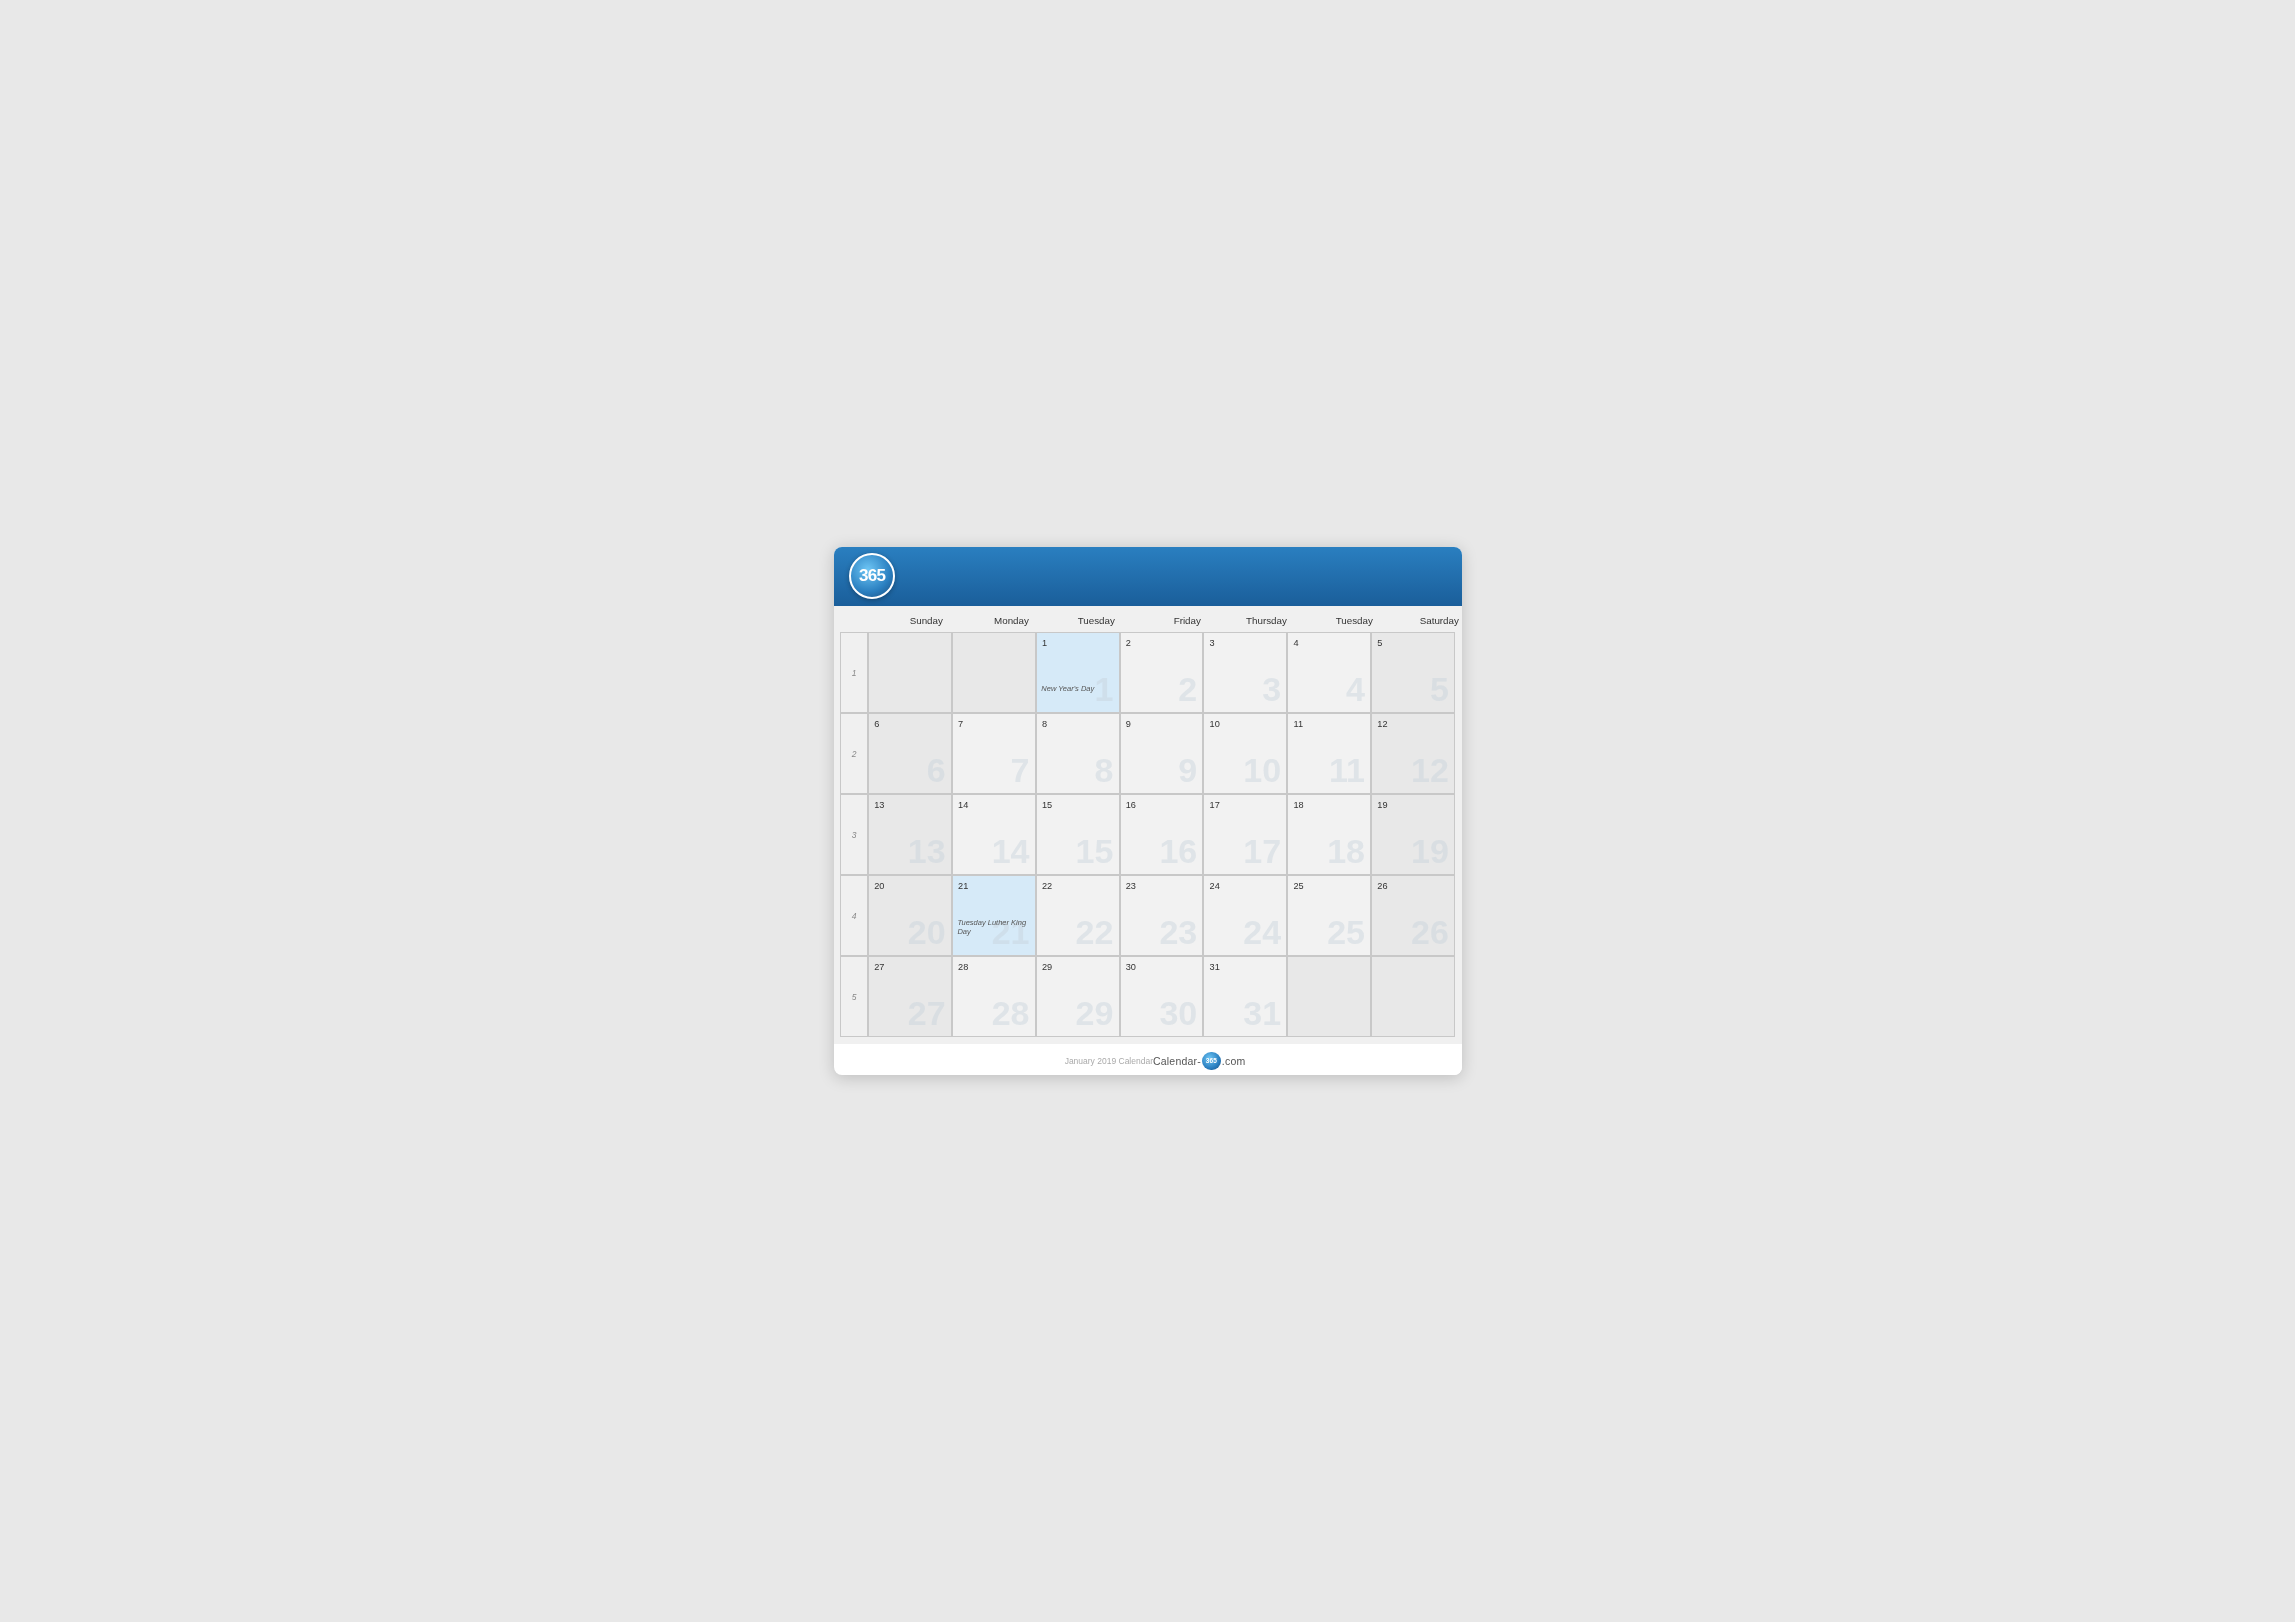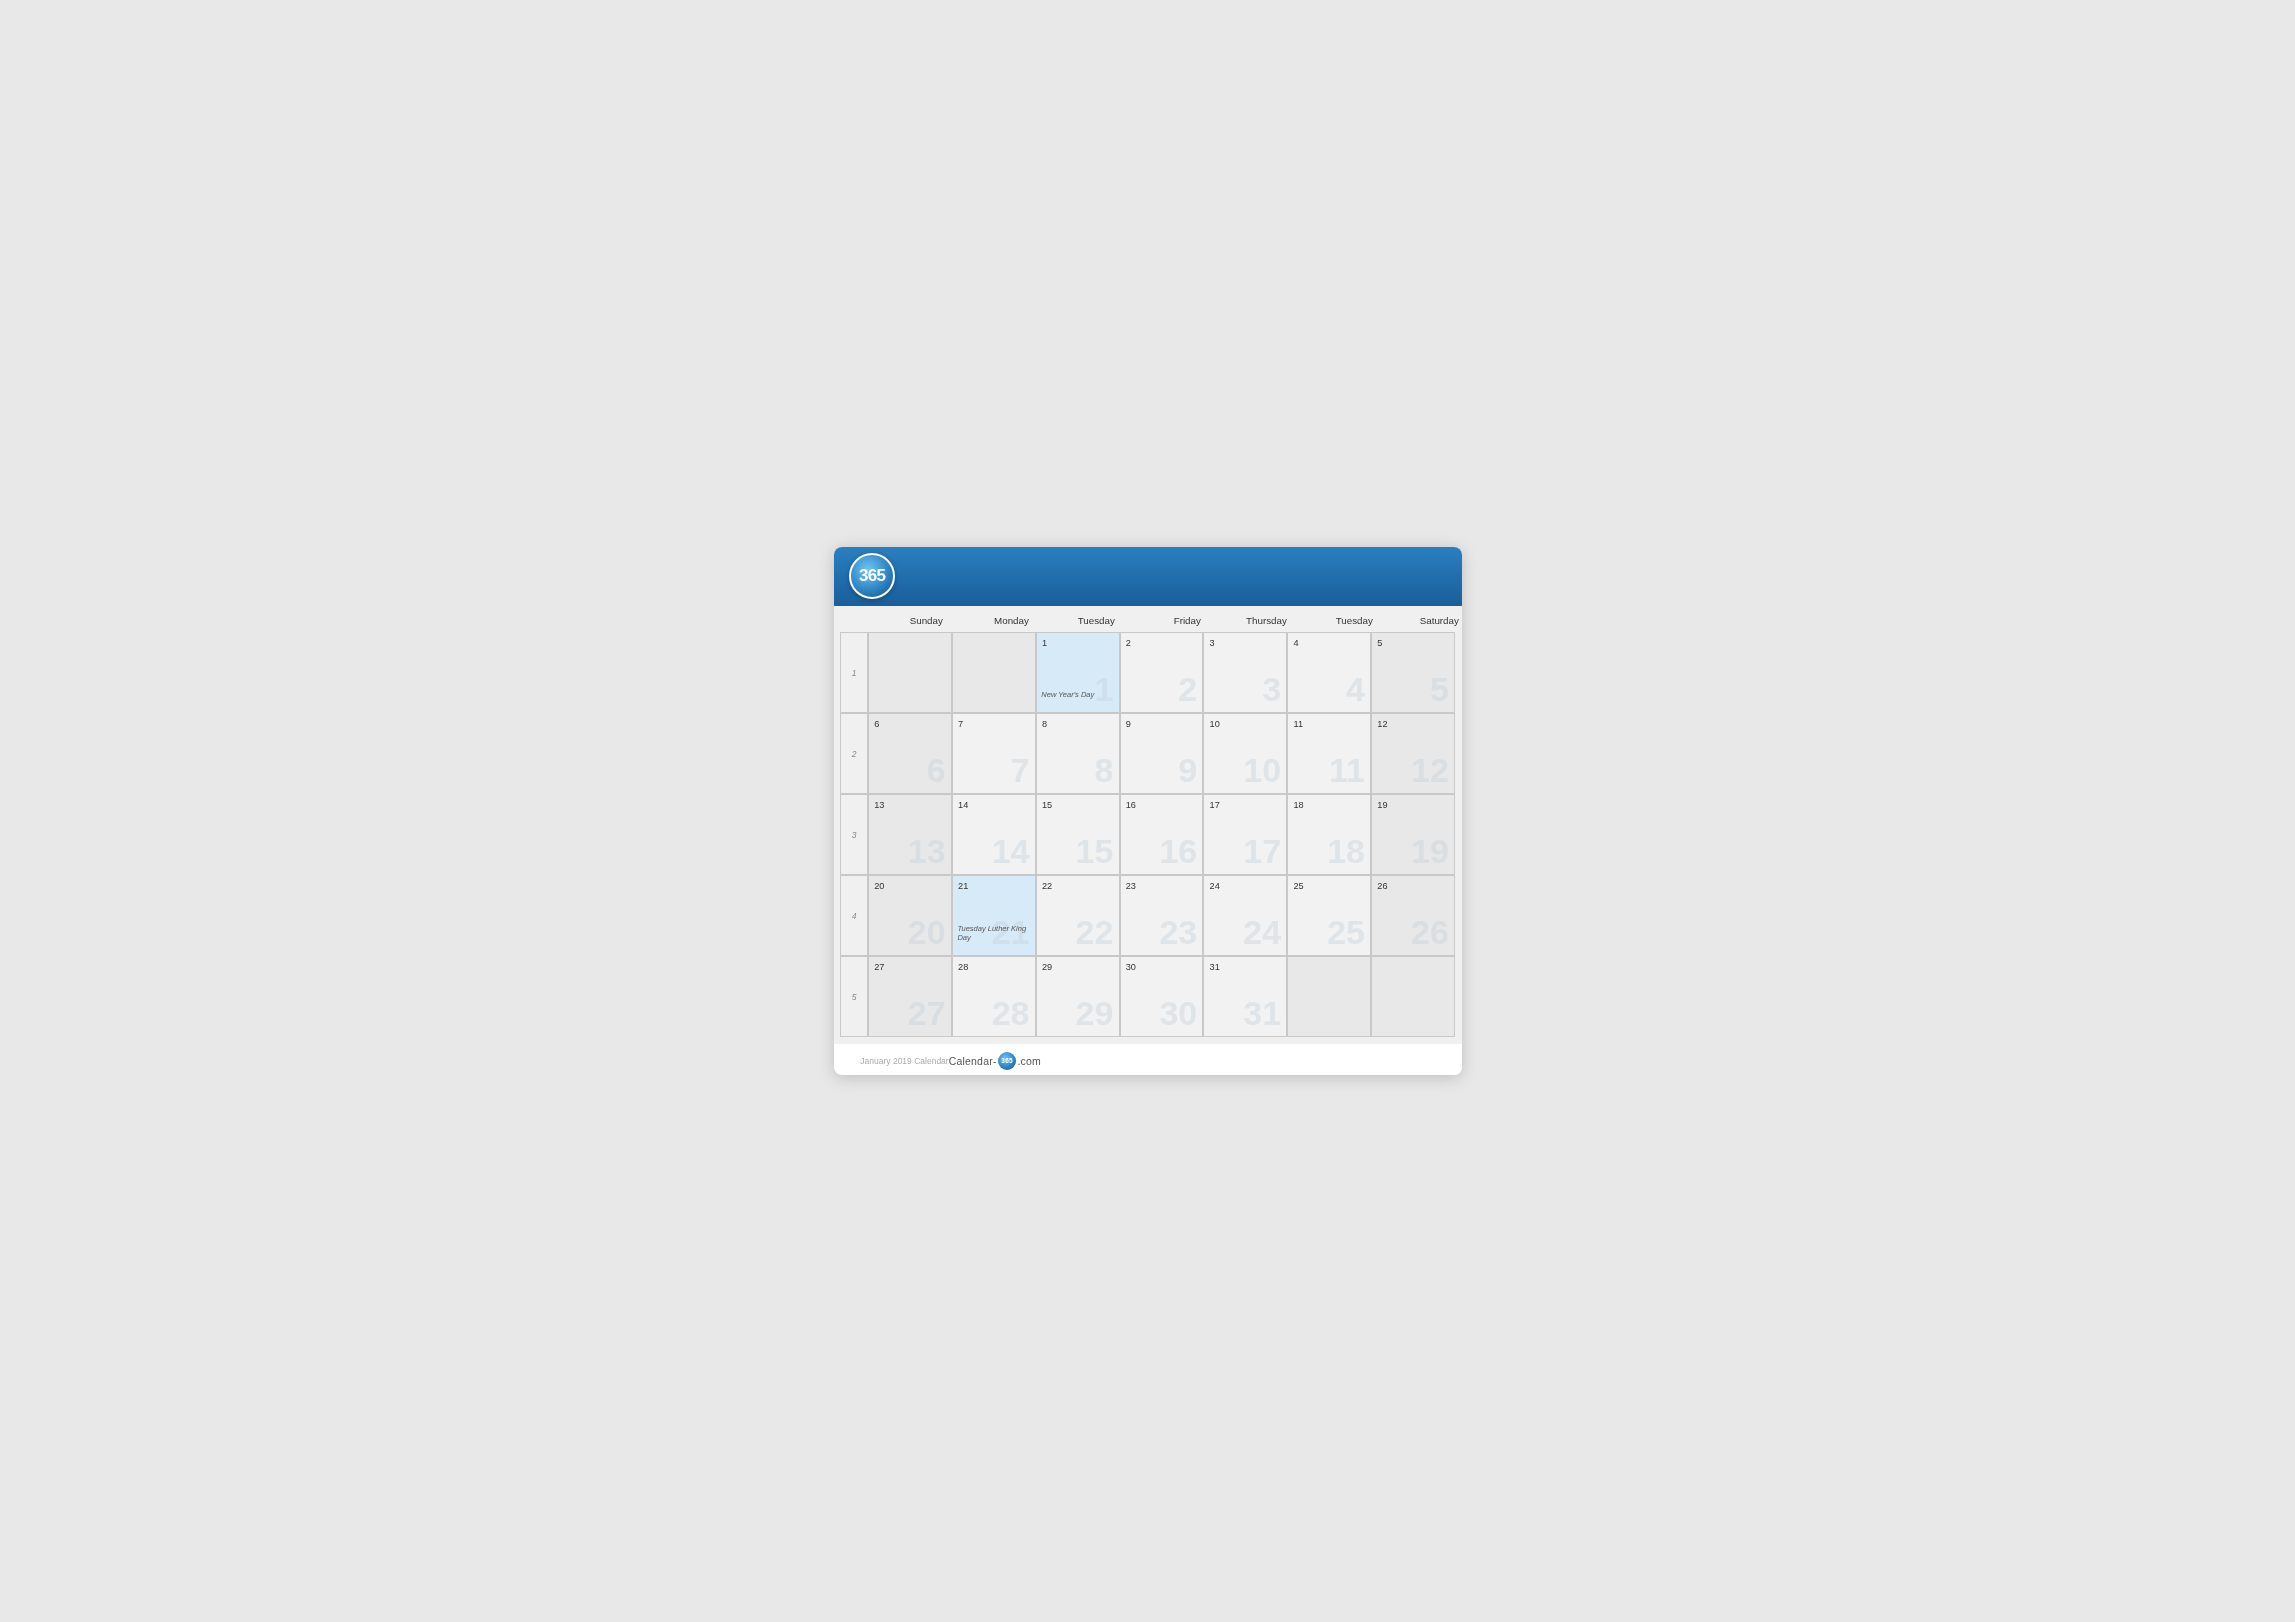--- a/index.html
+++ b/index.html
@@ -103,38 +103,38 @@
       font-size: 9.2px;
       color: #333;
       font-weight: 400;
       display: block;
     }
     .holiday-label {
       font-size: 7.5px;
       color: #555;
       font-style: italic;
       position: absolute;
-      bottom: 13px;
+      bottom: 19px;
       left: 4.6px;
       right: 2.6px;
     }
     .day-watermark {
       position: absolute;
       bottom: 6.5px;
       right: 5.2px;
       font-size: 34px;
       font-weight: 700;
       color: rgba(200,210,220,0.45);
       line-height: 1;
       pointer-events: none;
       user-select: none;
     }
     .footer {
       display: flex;
-      justify-content: flex-start;
+      justify-content: center;
       align-items: center;
       padding: 7.9px 11.8px 5.2px 11.8px;
       background: #fff;
       font-size: 8.5px;
       color: #aaa;
       margin-left: 15px;
     }
     .footer-logo {
       display: flex;
       align-items: center;

